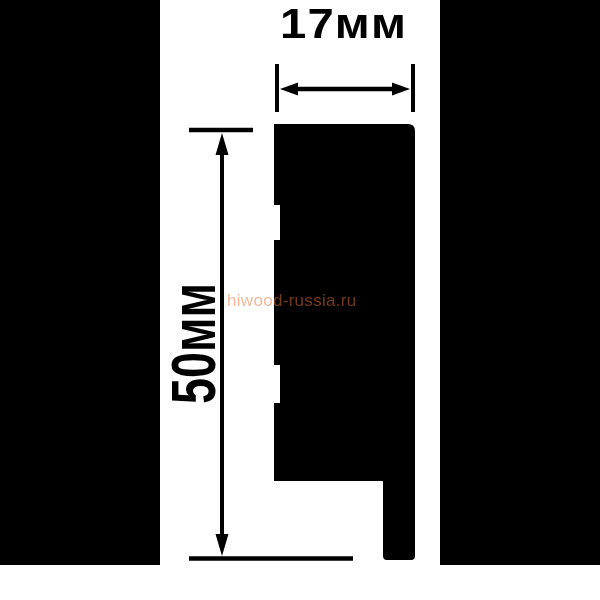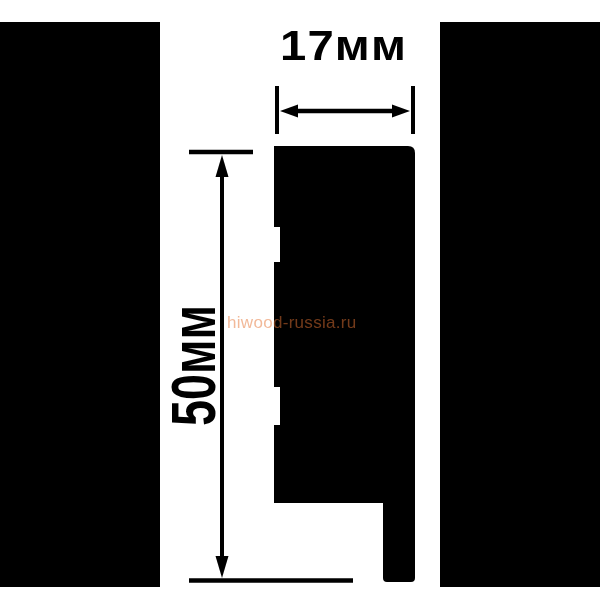--- a/index.html
+++ b/index.html
@@ -7,21 +7,20 @@
     padding: 0;
     background: #ffffff;
   }
   .stage {
     position: relative;
     width: 600px;
     height: 565px;
     overflow: hidden;
     background: #ffffff;
     font-family: "Liberation Sans", sans-serif;
-    margin-top: 22px;
   }
   svg { display: block; }
   text {
     font-family: "Liberation Sans", "DejaVu Sans", sans-serif;
   }
   .dim-label {
     font-weight: bold;
     fill: #000000;
   }
   .watermark-text {

